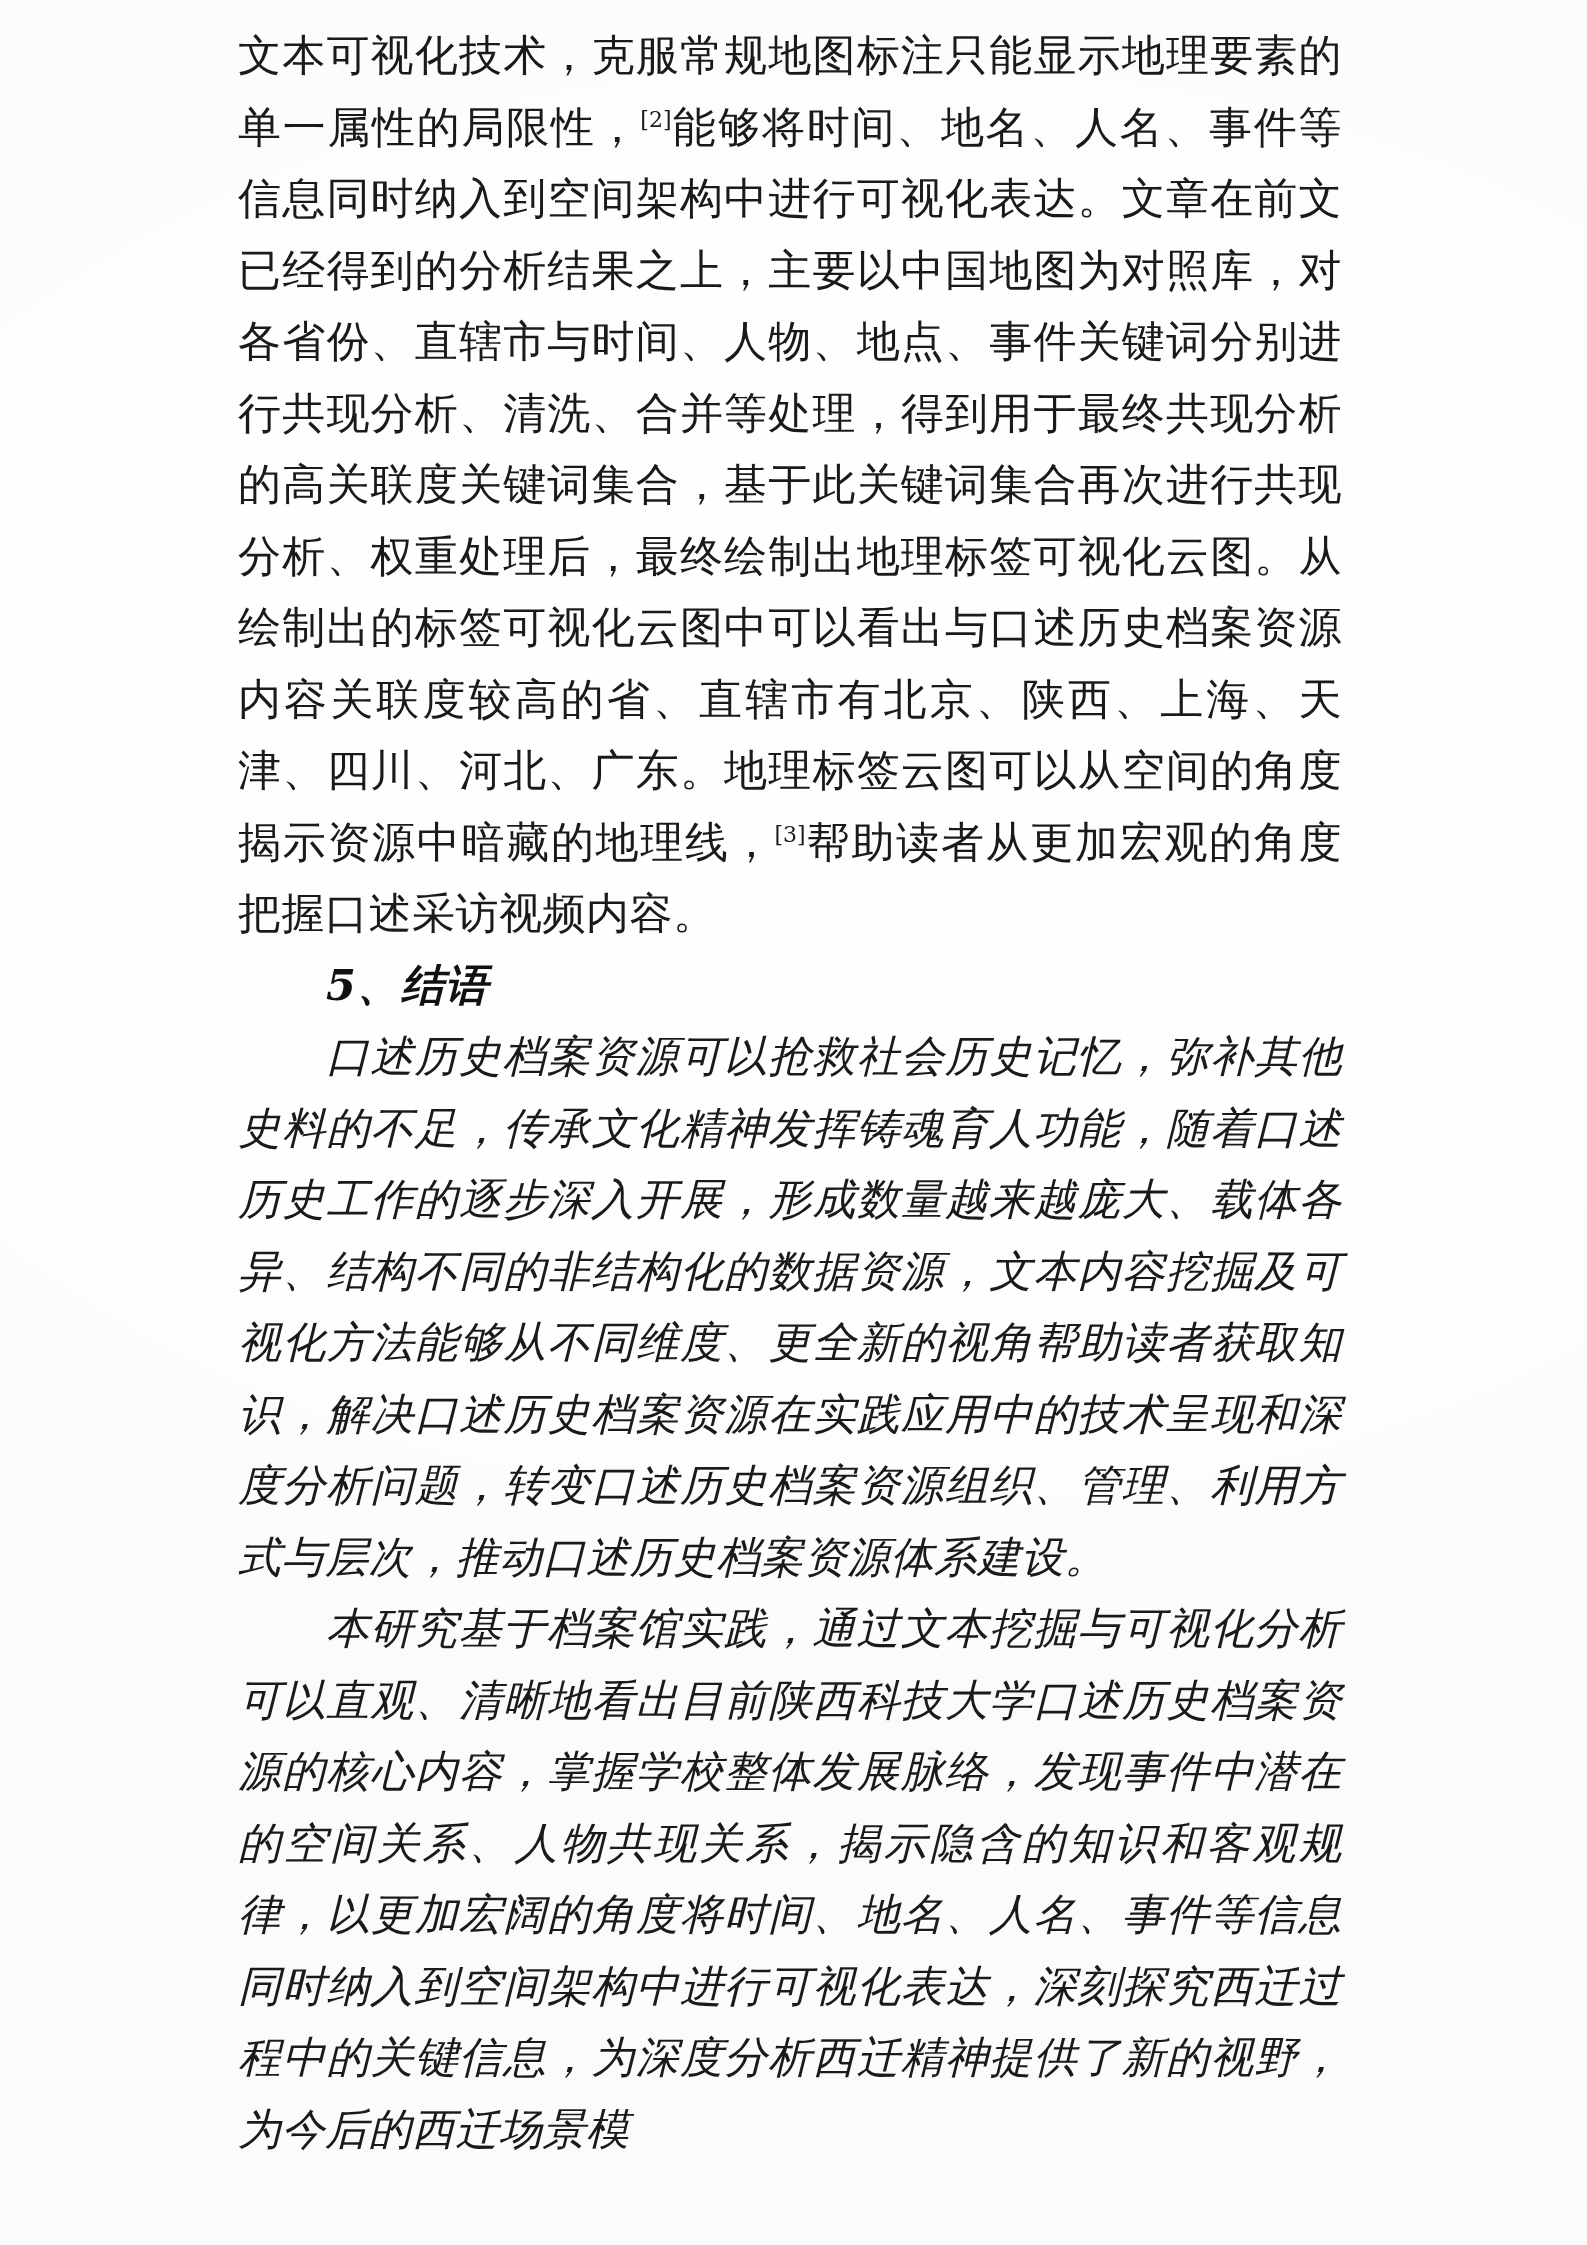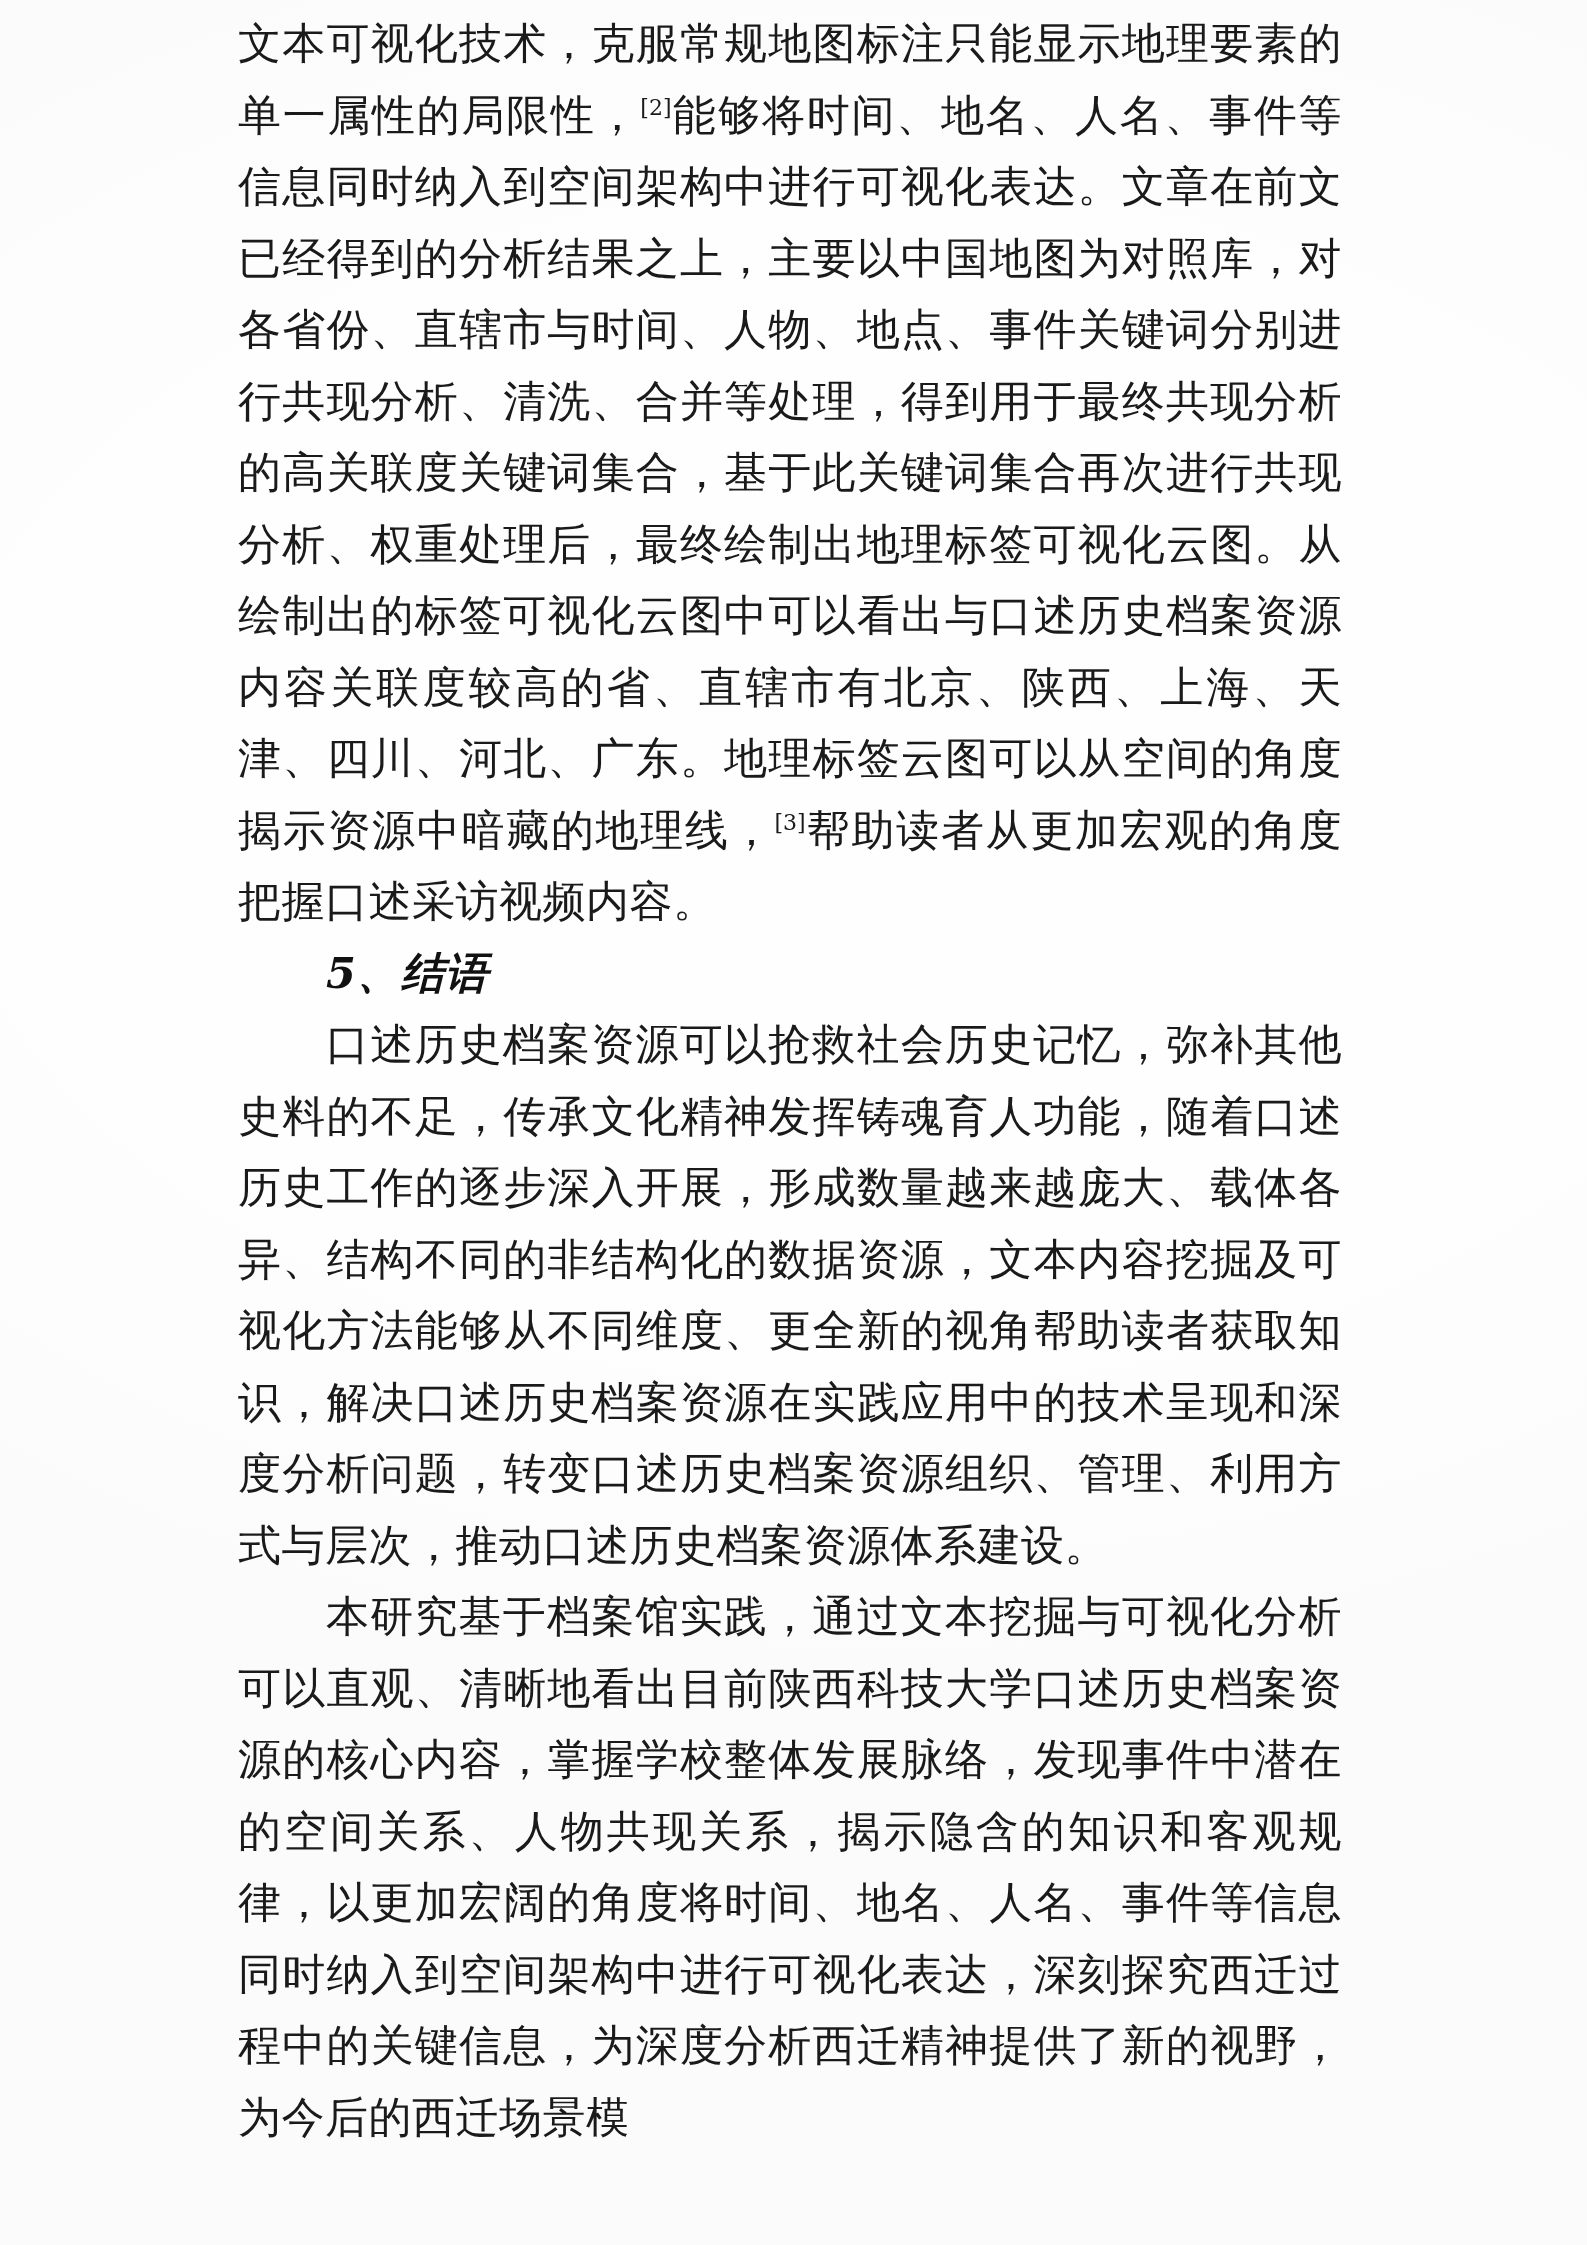--- a/index.html
+++ b/index.html
@@ -25,40 +25,41 @@
     height: 2245px;
     background: #fefefe;
     background-image:
       radial-gradient(ellipse 1400px 900px at 55% 35%, rgba(255,255,255,0) 60%, rgba(0,0,0,0.012) 100%);
   }
 
   
   #content {
     position: absolute;
     left: 238px;
-    top: 8px;
+    top: 20px;
     width: 1104px;
   }
 
   p.para {
     margin: 0;
     padding: 0;
     font-size: 43px;
     line-height: 71.5px;
     letter-spacing: 0.5px;
     text-align: justify;
     text-justify: inter-character;
     text-align-last: left;
     color: #1a1a1a;
     font-weight: 400;
     -webkit-font-smoothing: antialiased;
   }
 
   p.para.indent {
     text-indent: 88px;
+    font-style: italic;
   }
 
   h2.heading {
     margin: 0;
     padding: 0;
     font-size: 43px;
     line-height: 71.5px;
     font-weight: bold;
     text-indent: 88px;
     letter-spacing: 1px;

